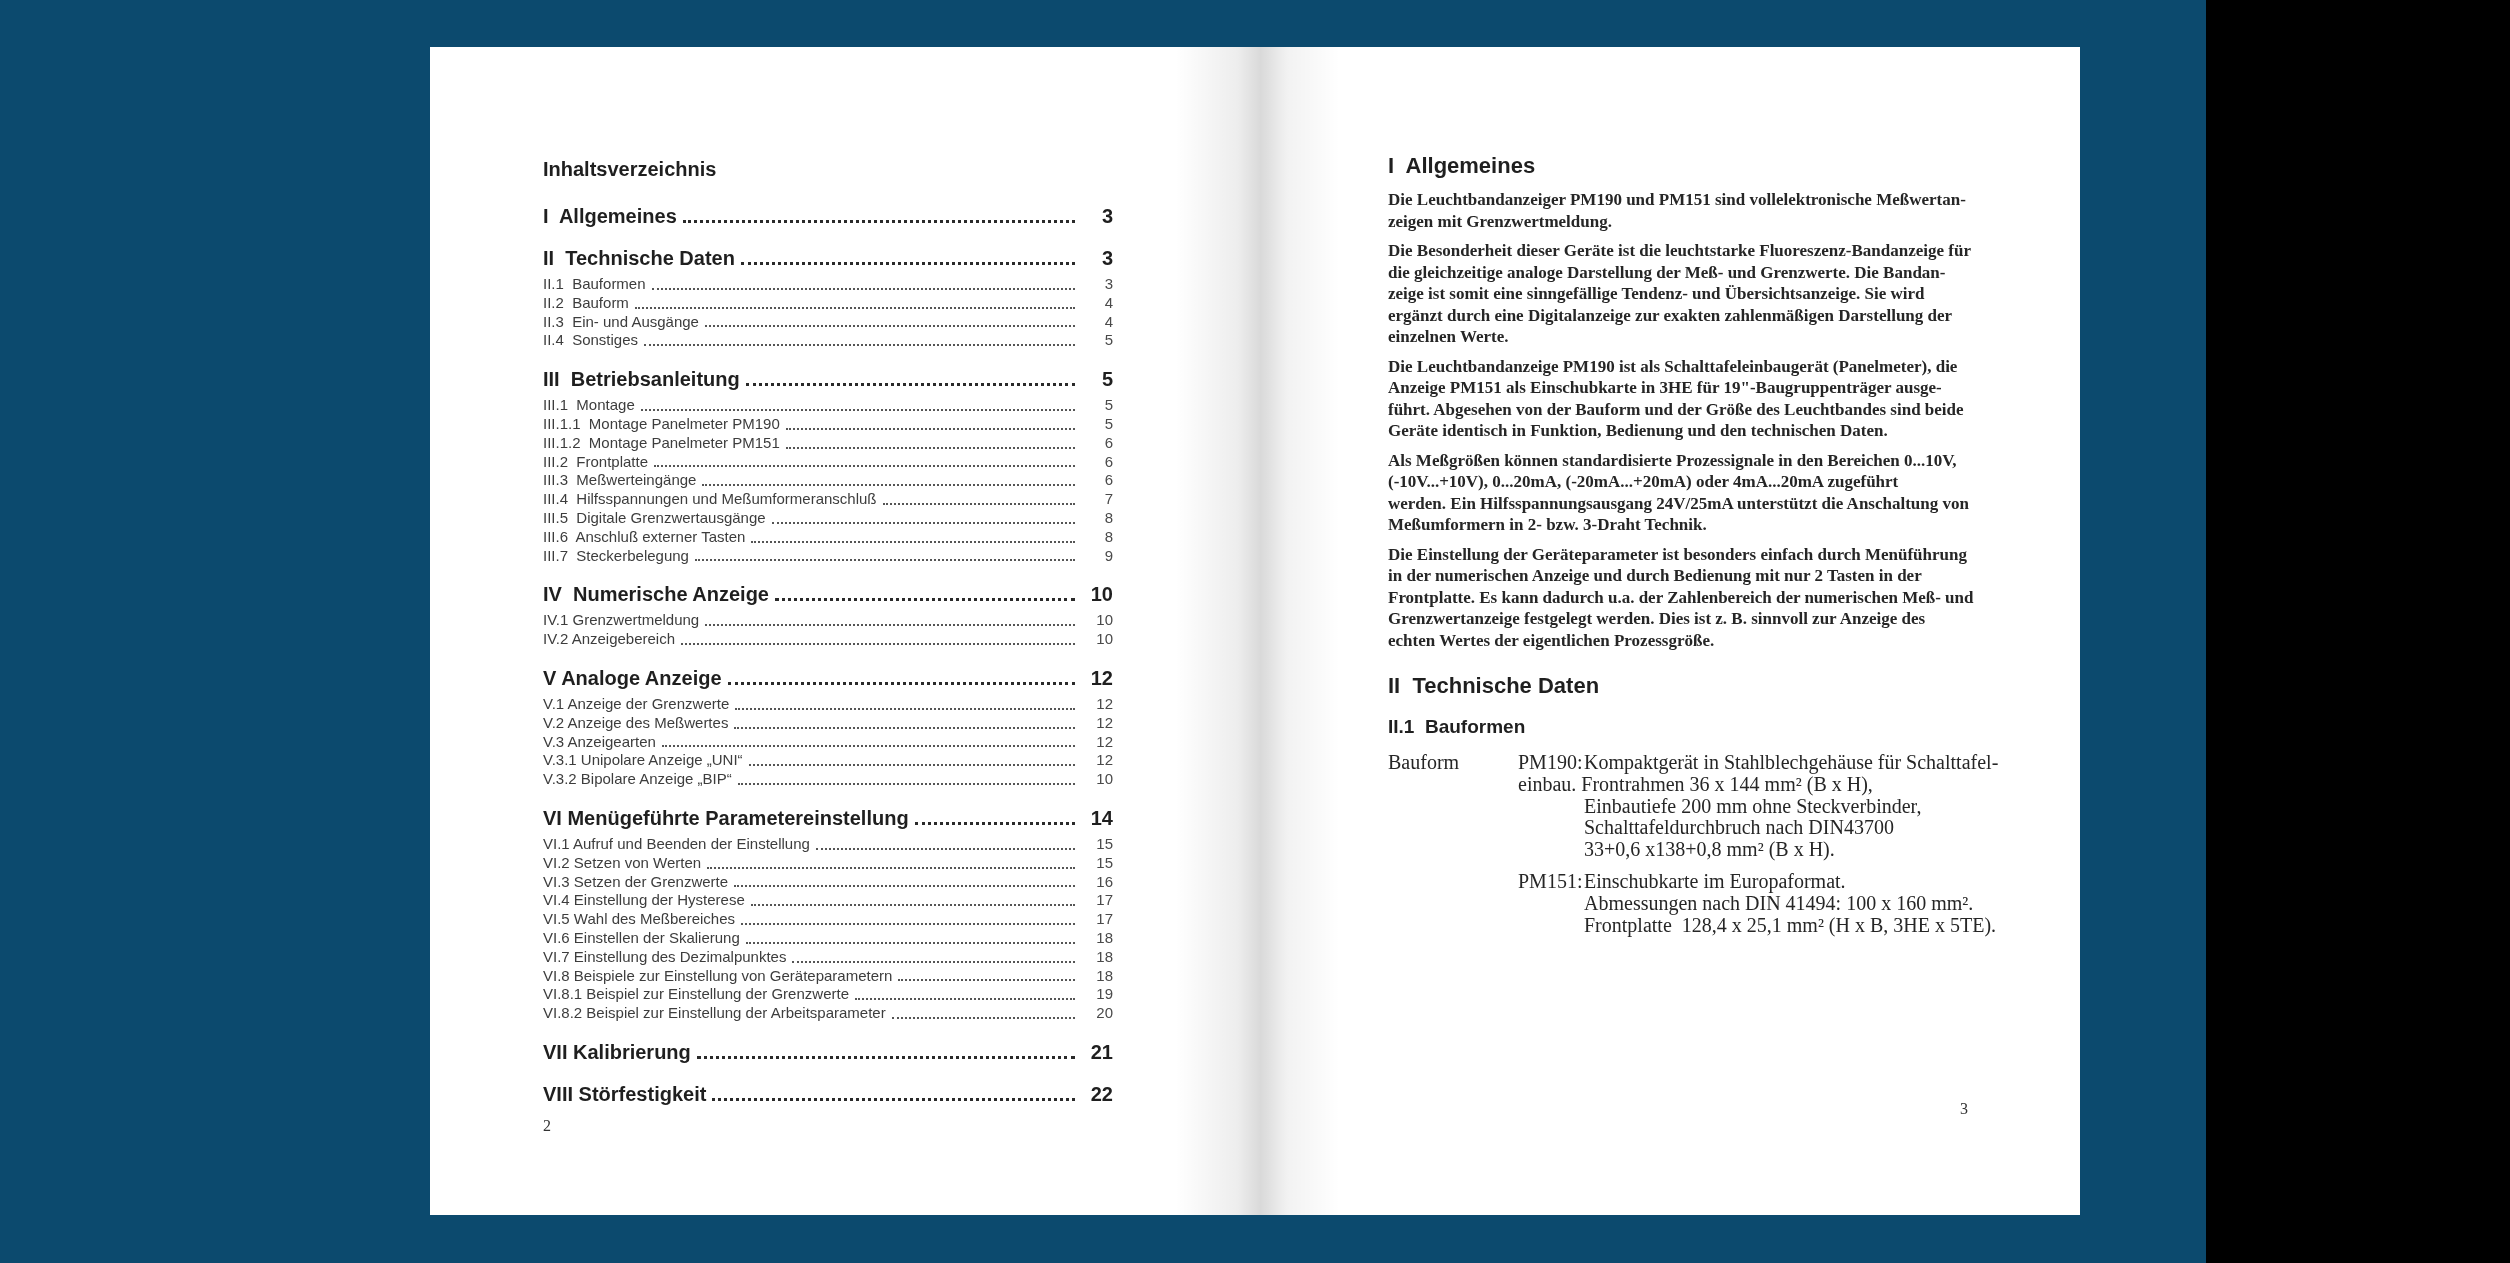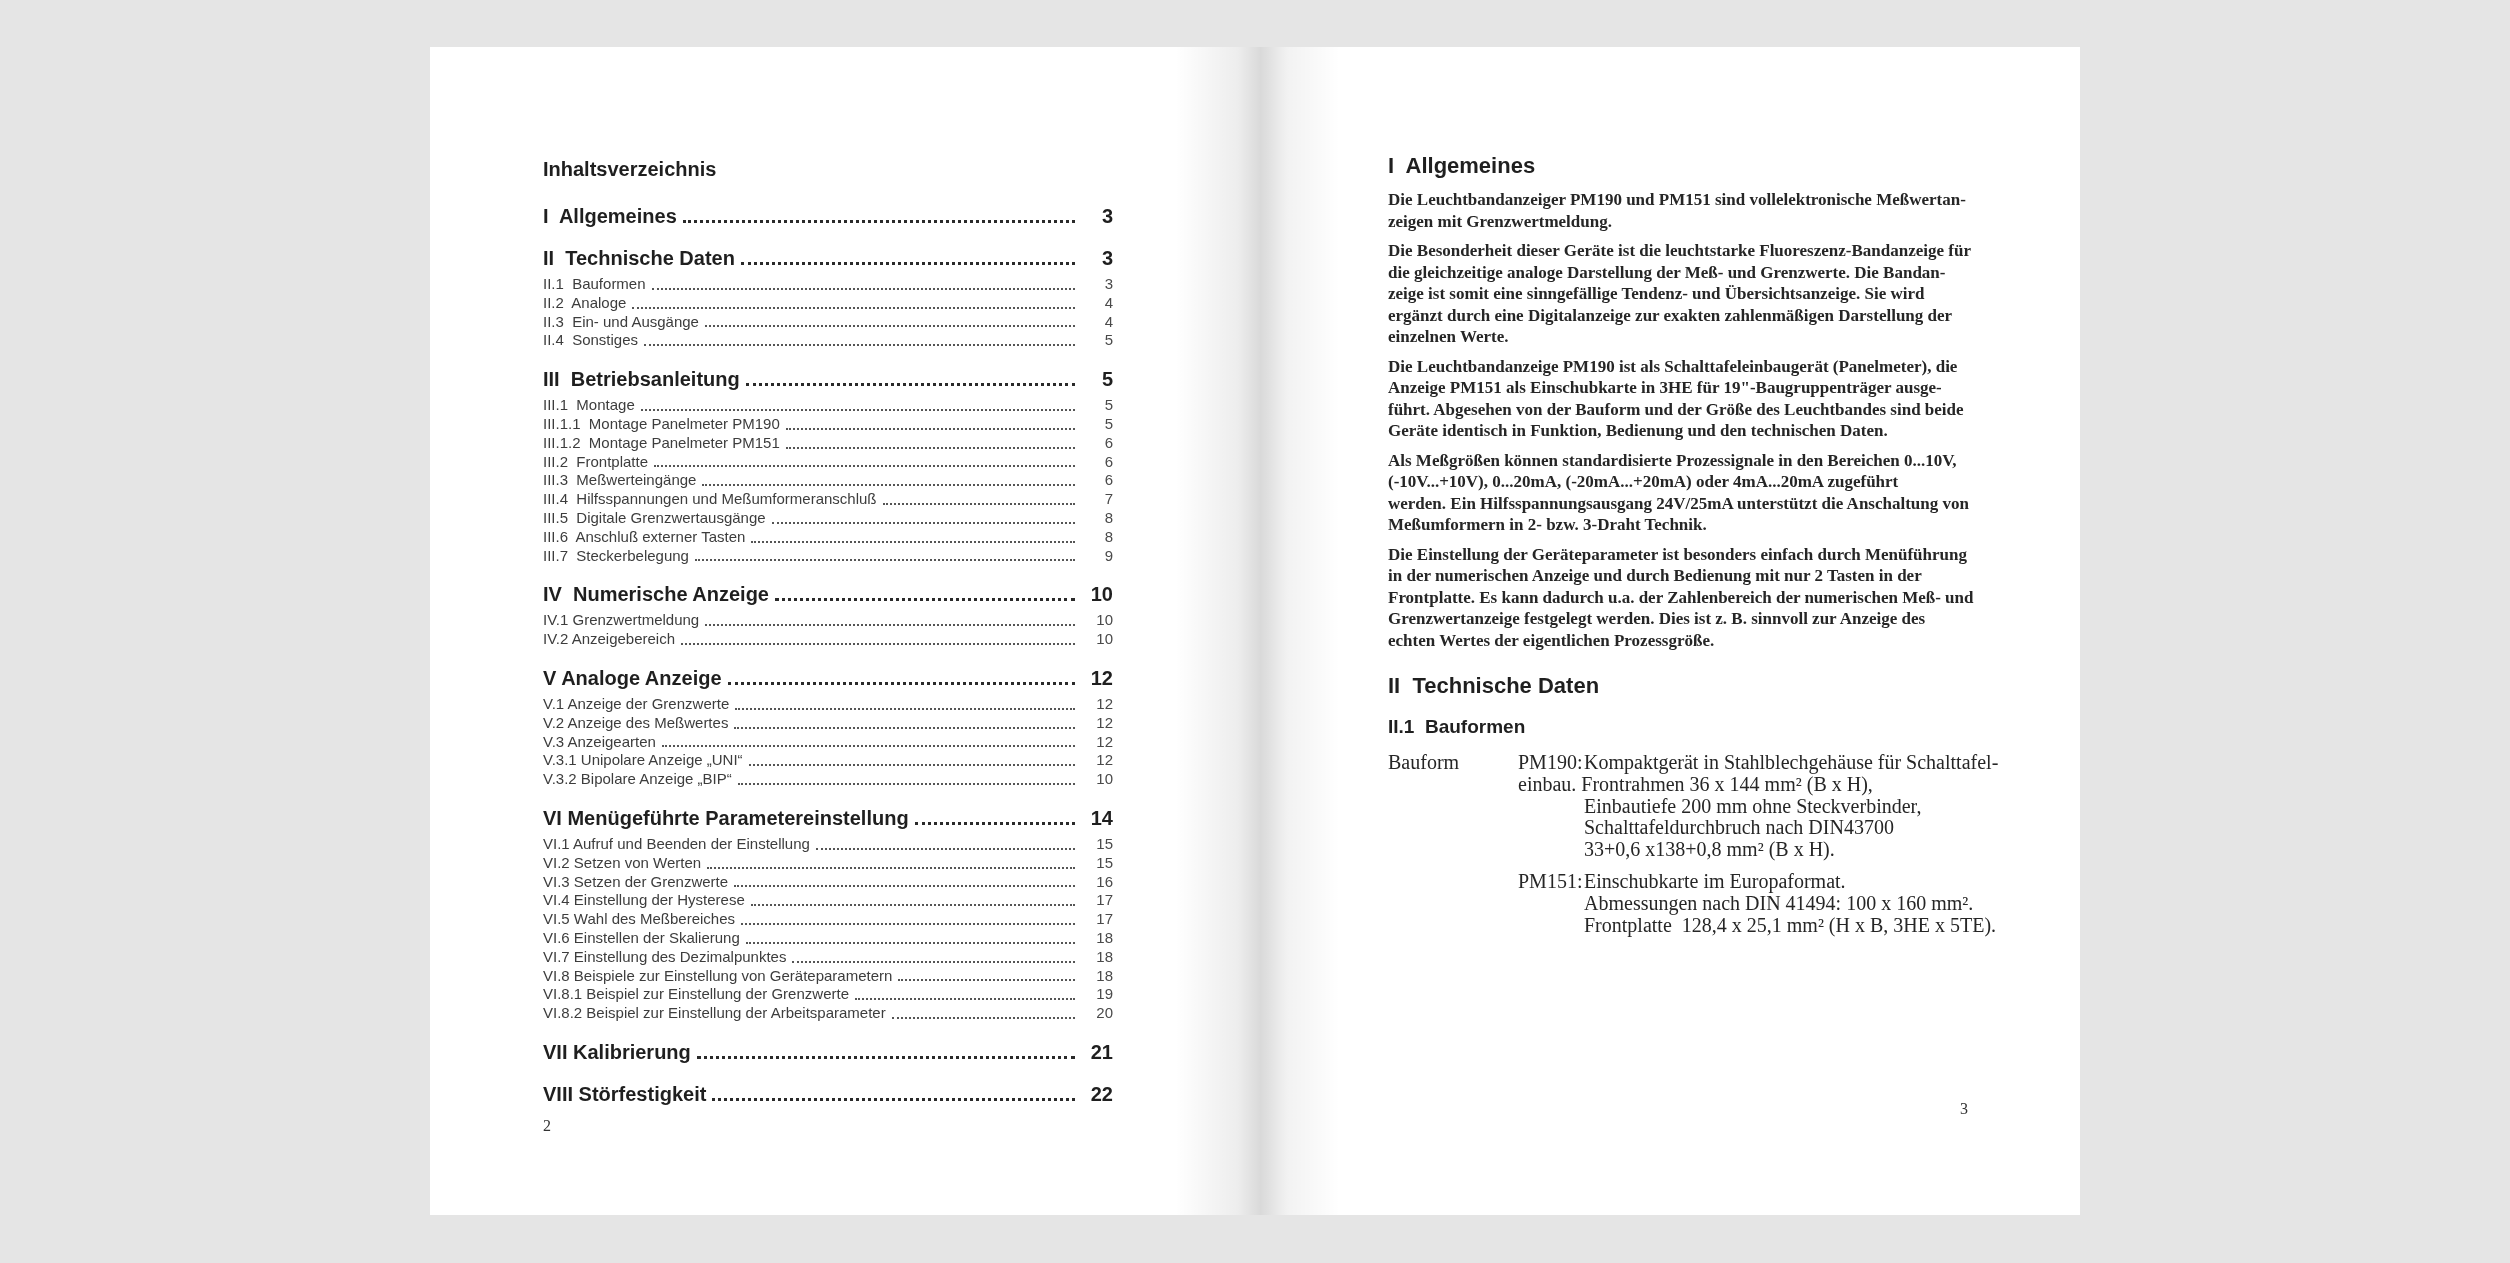--- a/index.html
+++ b/index.html
@@ -2,21 +2,21 @@
 <html><head>
 <meta charset="utf-8">
 <style>
   html,body{
     margin:0;padding:0;
     width:2510px;height:1263px;
     background:#000;
     overflow:hidden;
     font-family:"Liberation Serif", serif;
   }
-  .stage{position:relative;width:2510px;height:1263px;background:#e5e5e5;}
+  .stage{position:relative;width:2206px;height:1263px;background:#0c4a6e;}
   .spread{
     position:absolute;left:430px;top:47px;width:1650px;height:1168px;
     background:#fff;
   }
   .page{position:absolute;top:0;height:100%;}
   .page-left{left:0;width:825px;}
   .page-right{left:825px;width:825px;}
   .gutter{
     position:absolute;top:0;left:745px;width:165px;height:100%;
     background:linear-gradient(to right,
@@ -106,21 +106,21 @@
               <span class="lbl">II  Technische Daten</span>
               <span class="dots"></span>
               <span class="pg">3</span>
             </div>
             <div class="toc-row sub">
               <span class="lbl">II.1  Bauformen</span>
               <span class="dots"></span>
               <span class="pg">3</span>
             </div>
             <div class="toc-row sub">
-              <span class="lbl">II.2  Analoge</span>
+              <span class="lbl">II.2  Bauform</span>
               <span class="dots"></span>
               <span class="pg">4</span>
             </div>
             <div class="toc-row sub">
               <span class="lbl">II.3  Ein- und Ausgänge</span>
               <span class="dots"></span>
               <span class="pg">4</span>
             </div>
             <div class="toc-row sub">
               <span class="lbl">II.4  Sonstiges</span>

